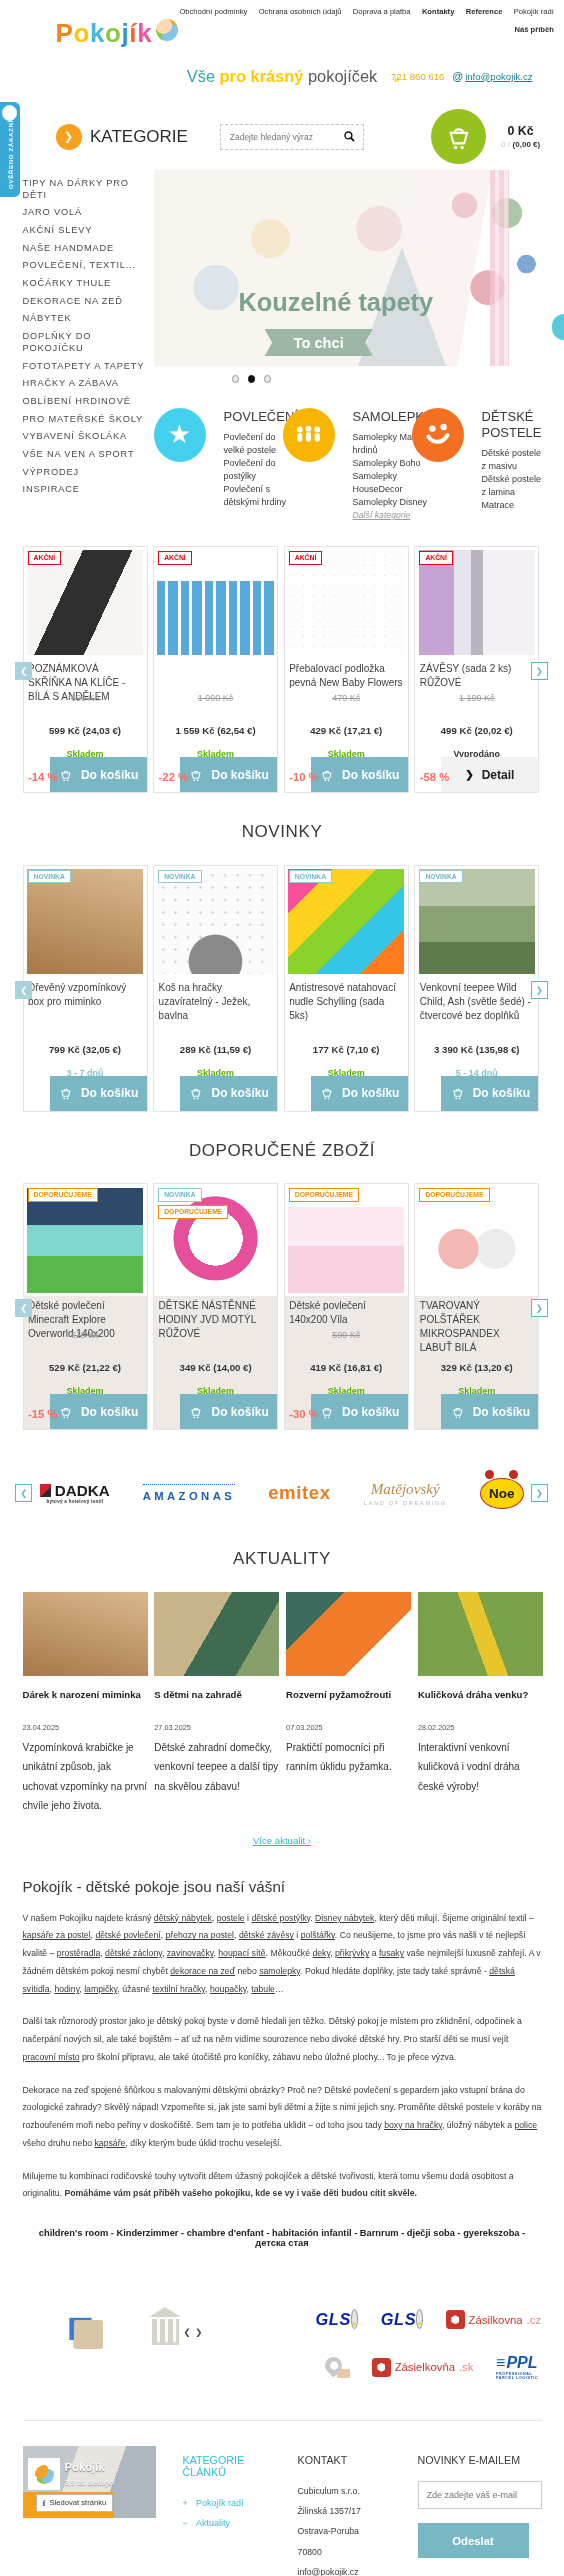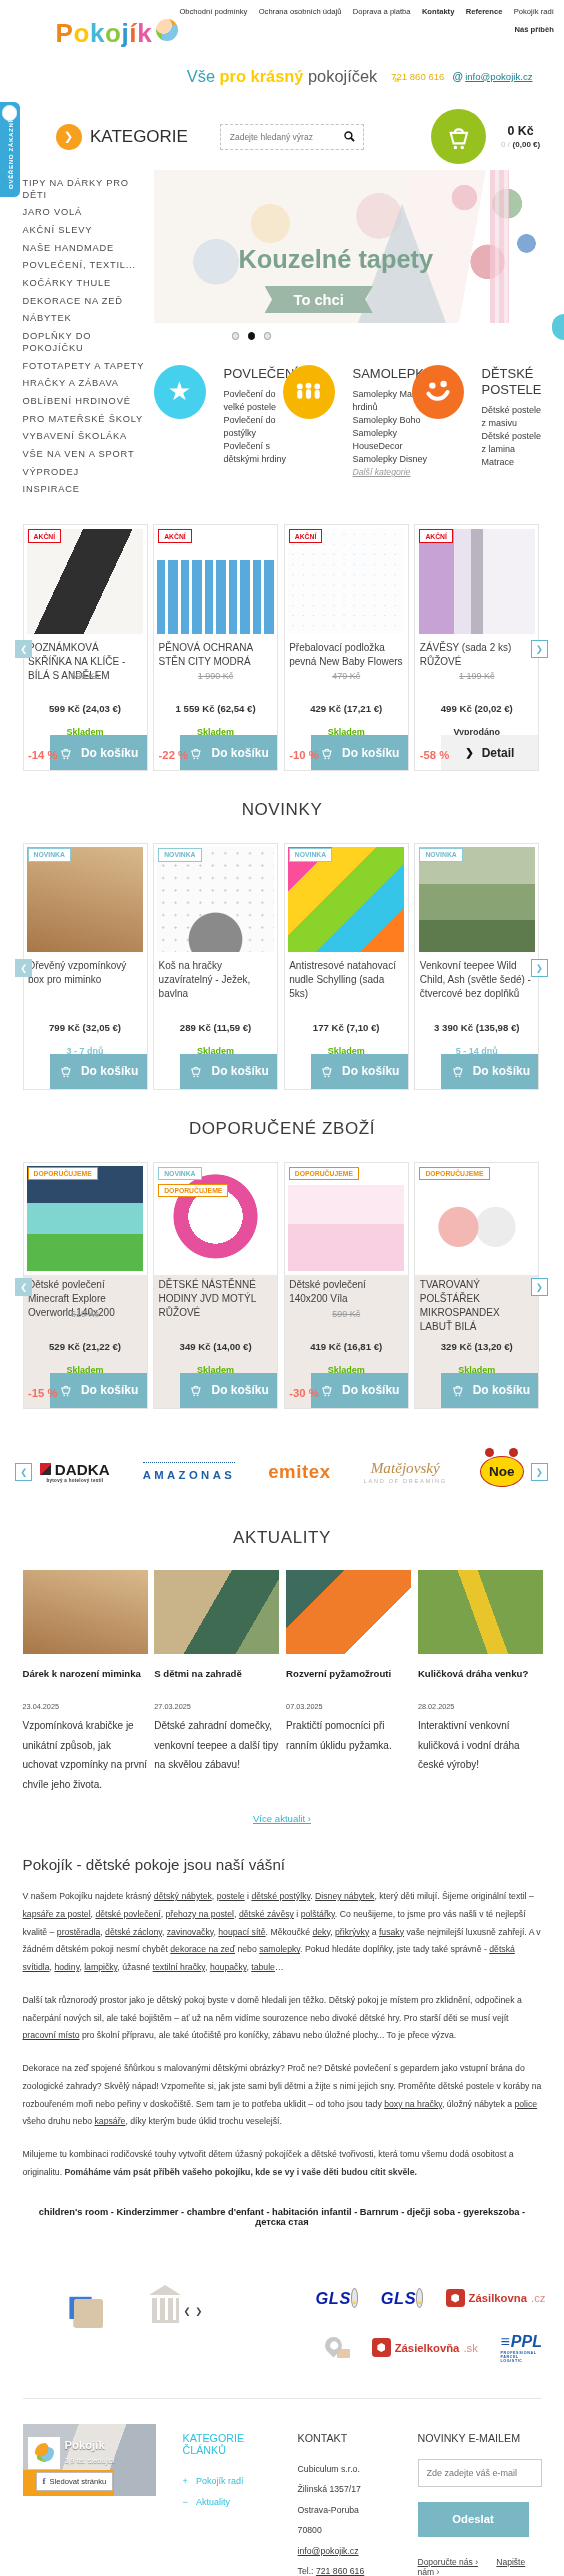--- a/index.html
+++ b/index.html
@@ -62,21 +62,21 @@
   .cart-cnt{color:#c2c2c2;margin-right:2.8px}
   .cart-eur{font-weight:bold;color:#333}
 
   
   .mainrow{display:flex;margin-top:5.6px}
   .sidebar{width:131px;flex:none;padding-top:3.4px}
   .sidebar ul{list-style:none;margin:0;padding:0}
   .sidebar li a{display:block;font-size:9.3px;color:#4a4a4a;letter-spacing:0.8px;
                 padding:2.8px 0;line-height:1.3}
   .heroCol{width:388px}
-  .hero{position:relative;height:153px;overflow:hidden;
+  .hero{position:relative;height:196px;overflow:hidden;
         background:
           radial-gradient(circle at 91% 22%,#aac7a8 0 14.7px,transparent 15.2px),
           radial-gradient(circle at 96% 48%,#7fa8d4 0 9px,transparent 9.6px),
           radial-gradient(circle at 86% 60%,#e8aeb6 0 17px,transparent 17.5px),
           radial-gradient(circle at 80% 18%,#f0c9cf 0 12.4px,transparent 13px),
           radial-gradient(circle at 58% 30%,#f3dede 0 22.6px,transparent 23px),
           radial-gradient(circle at 30% 35%,#f6e7cf 0 19px,transparent 20px),
           radial-gradient(circle at 16% 60%,#dde5ea 0 22.6px,transparent 23px),
           linear-gradient(100deg,#f8f4ef 0 62%,#fbf3f1 62% 80%,#fff 80%)}
   .teepee{position:absolute;right:96px;bottom:0;width:0;height:0;
@@ -205,21 +205,21 @@
   .ic-bank::before{content:"";position:absolute;top:-12.4px;left:-2.3px;border-left:16px solid transparent;
            border-right:16px solid transparent;border-bottom:10.2px solid #d8d4cd}
   .ship-chevs{position:absolute;left:161px;top:52px;color:#444;font-size:8.5px;font-weight:bold;letter-spacing:1.1px}
   .ship-r1{position:absolute;left:293px;top:35px;display:flex;align-items:center;gap:22.6px}
   .ship-r2{position:absolute;left:302px;top:79px;display:flex;align-items:center;gap:22.6px}
   .gls{font-size:16.4px;font-weight:bold;font-style:italic;color:#0a1faa;letter-spacing:0.6px}
   .gls .dot{color:#ffd500;font-style:normal}
   .zas{display:flex;align-items:center;gap:4px}
   .zas-sq{width:18.6px;height:18.6px;background:#c9372c;border-radius:3.4px;display:flex;align-items:center;justify-content:center}
   .zas-sq i{width:8px;height:9px;background:#fff;clip-path:polygon(50% 0,100% 25%,100% 75%,50% 100%,0 75%,0 25%)}
-  .zas-name{font-size:11.3px;font-weight:bold;color:#c9372c}
+  .zas-name{font-size:11.3px;font-weight:normal;color:#c9372c}
   .zas-tld{font-size:11.3px;color:#e0897f}
   .pin{width:17px;height:17px;background:#c9c9c9;border-radius:50% 50% 50% 0;transform:rotate(-45deg);position:relative;margin-right:8px}
   .pin::after{content:"";position:absolute;inset:4.5px;background:#fff;border-radius:50%}
   .pin-hand{width:12.4px;height:9px;background:#e7c9a8;border-radius:1.1px;margin-left:-12.4px;margin-top:12.4px}
   .ppl{font-size:16px;font-weight:bold;font-style:italic;color:#1557a6}
   .ppl::before{content:"≡";margin-right:1.1px;font-style:normal}
   .ppl-sub{font-size:3.7px;color:#1557a6;letter-spacing:0.6px;font-weight:bold}
 
   
   .footer{border-top:0.6px solid #e7e7e7;margin-top:14.7px;padding-top:25px;display:flex}
@@ -458,21 +458,20 @@
               <circle cx="16.4" cy="21" r="1.5" fill="#fff"></circle>
             </svg>
             <span>Do košíku</span>
           </button>
       </div>
       <div class="card">
         <div class="badges">
             <span class="badge b-akcni">AKČNÍ</span>
           </div>
         <div class="ph ph-a2"></div>
-        <div class="ttl">PĚNOVÁ OCHRANA STĚN CITY MODRÁ</div>
         <div class="oldp">1 990 Kč</div>
         <div class="price">1 559 Kč (62,54 €)</div>
         <div class="avail av-green">Skladem</div>
         <div class="disc">-22 %</div>
         <button class="btn btn-cart">
             <svg viewBox="0 0 26 24" width="15.2" height="14">
               <path d="M6.5 8.5h14l-2.4 9H9L6.5 8.5z" fill="none" stroke="#fff" stroke-width="1.8"></path>
               <path d="M10 8.5c0-4 7-4 7 0" fill="none" stroke="#fff" stroke-width="1.8"></path>
               <circle cx="10.6" cy="21" r="1.5" fill="#fff"></circle>
               <circle cx="16.4" cy="21" r="1.5" fill="#fff"></circle>

